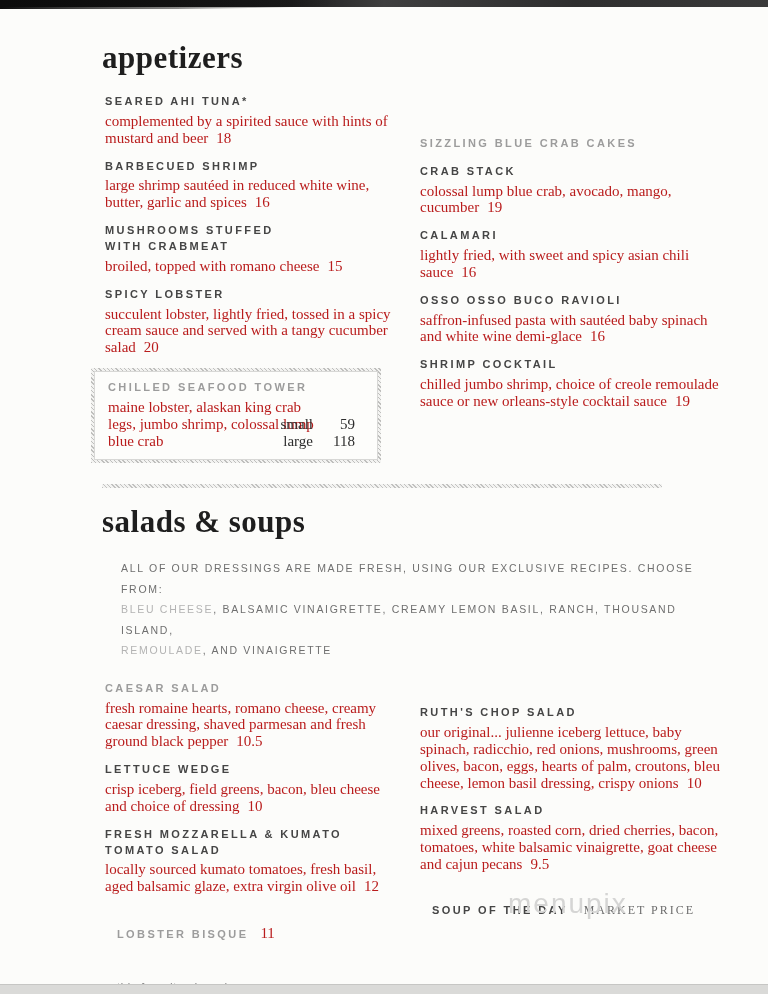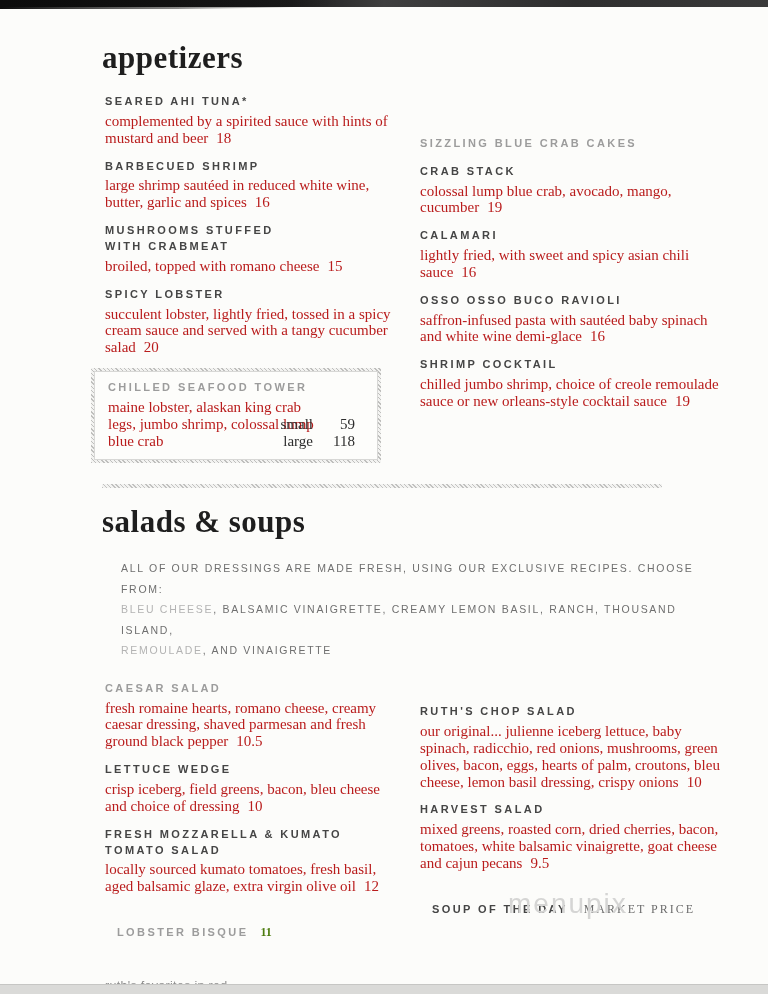--- a/index.html
+++ b/index.html
@@ -92,21 +92,21 @@
     line-height:1.95;
     color:#6f6f6f;
   }
   .intro .fav-light{color:#b3b3b3;}
   .simple-row{
     display:flex;align-items:baseline;
     margin-top:30px;
   }
   .simple-row .item-name{margin-bottom:0;margin-left:12px;}
   .bisque-price{
-    font-size:12px;color:#4d7c0f;padding-left:12px;font-weight:bold;
+    font-size:15px;color:#b91c1c;padding-left:12px;
   }
   .market-price{
     font-family:"Liberation Serif", serif;
     font-size:12px;
     letter-spacing:2px;
     color:#6d6d6d;
     padding-left:16px;
   }
   .footer{margin-top:38px;}
   .fav-note{

